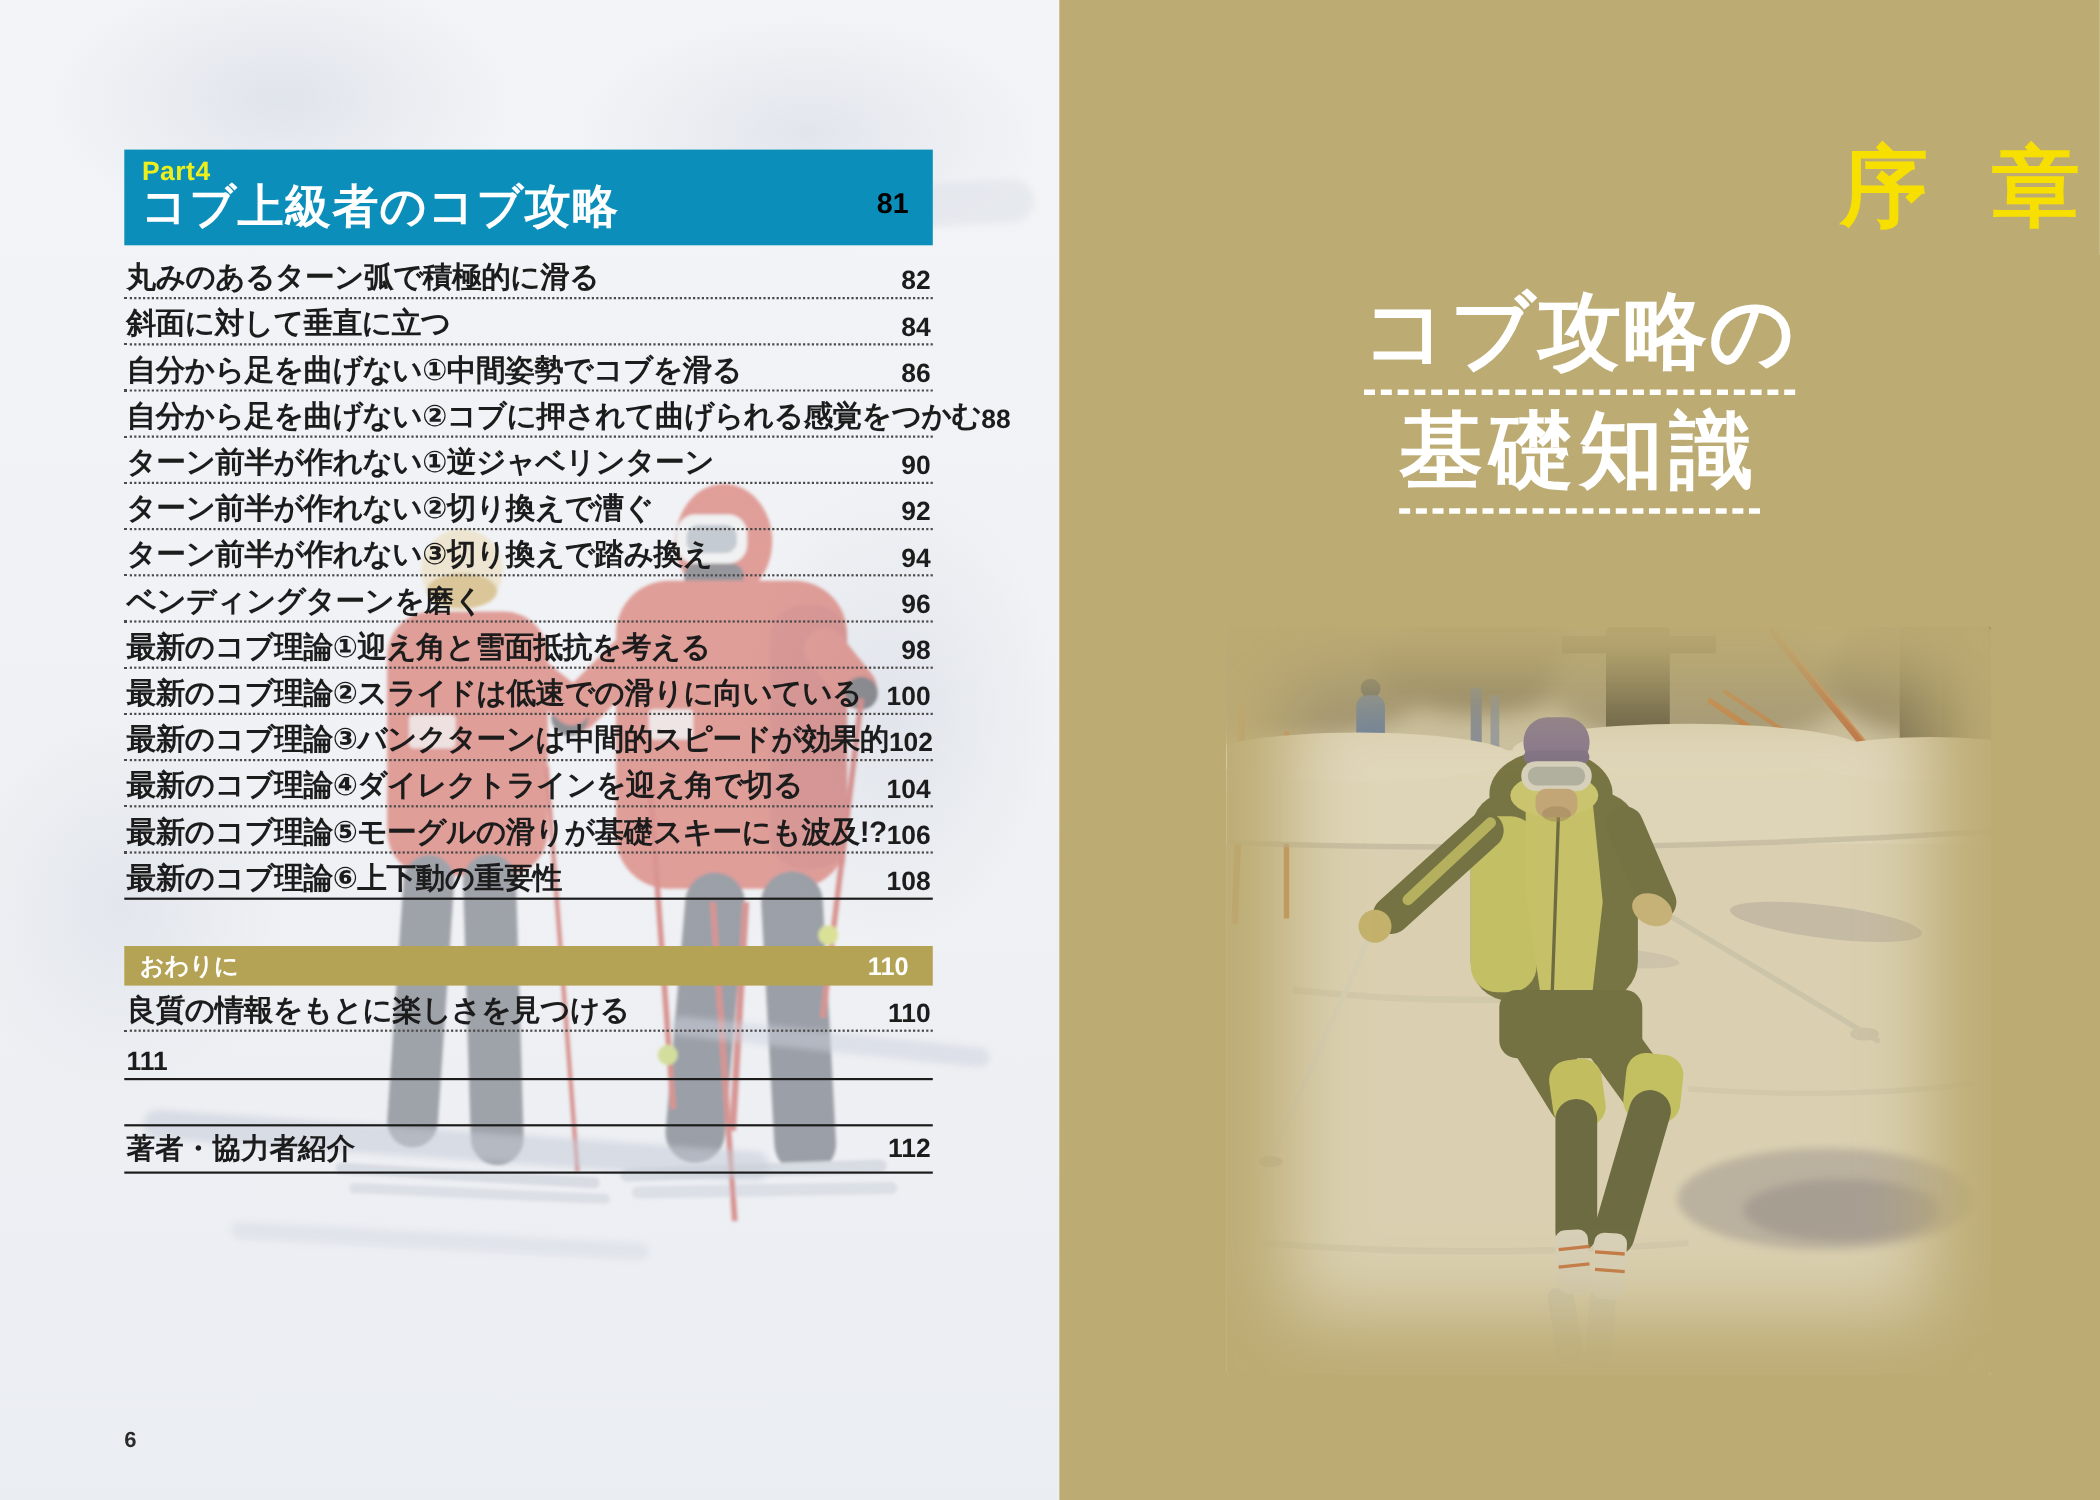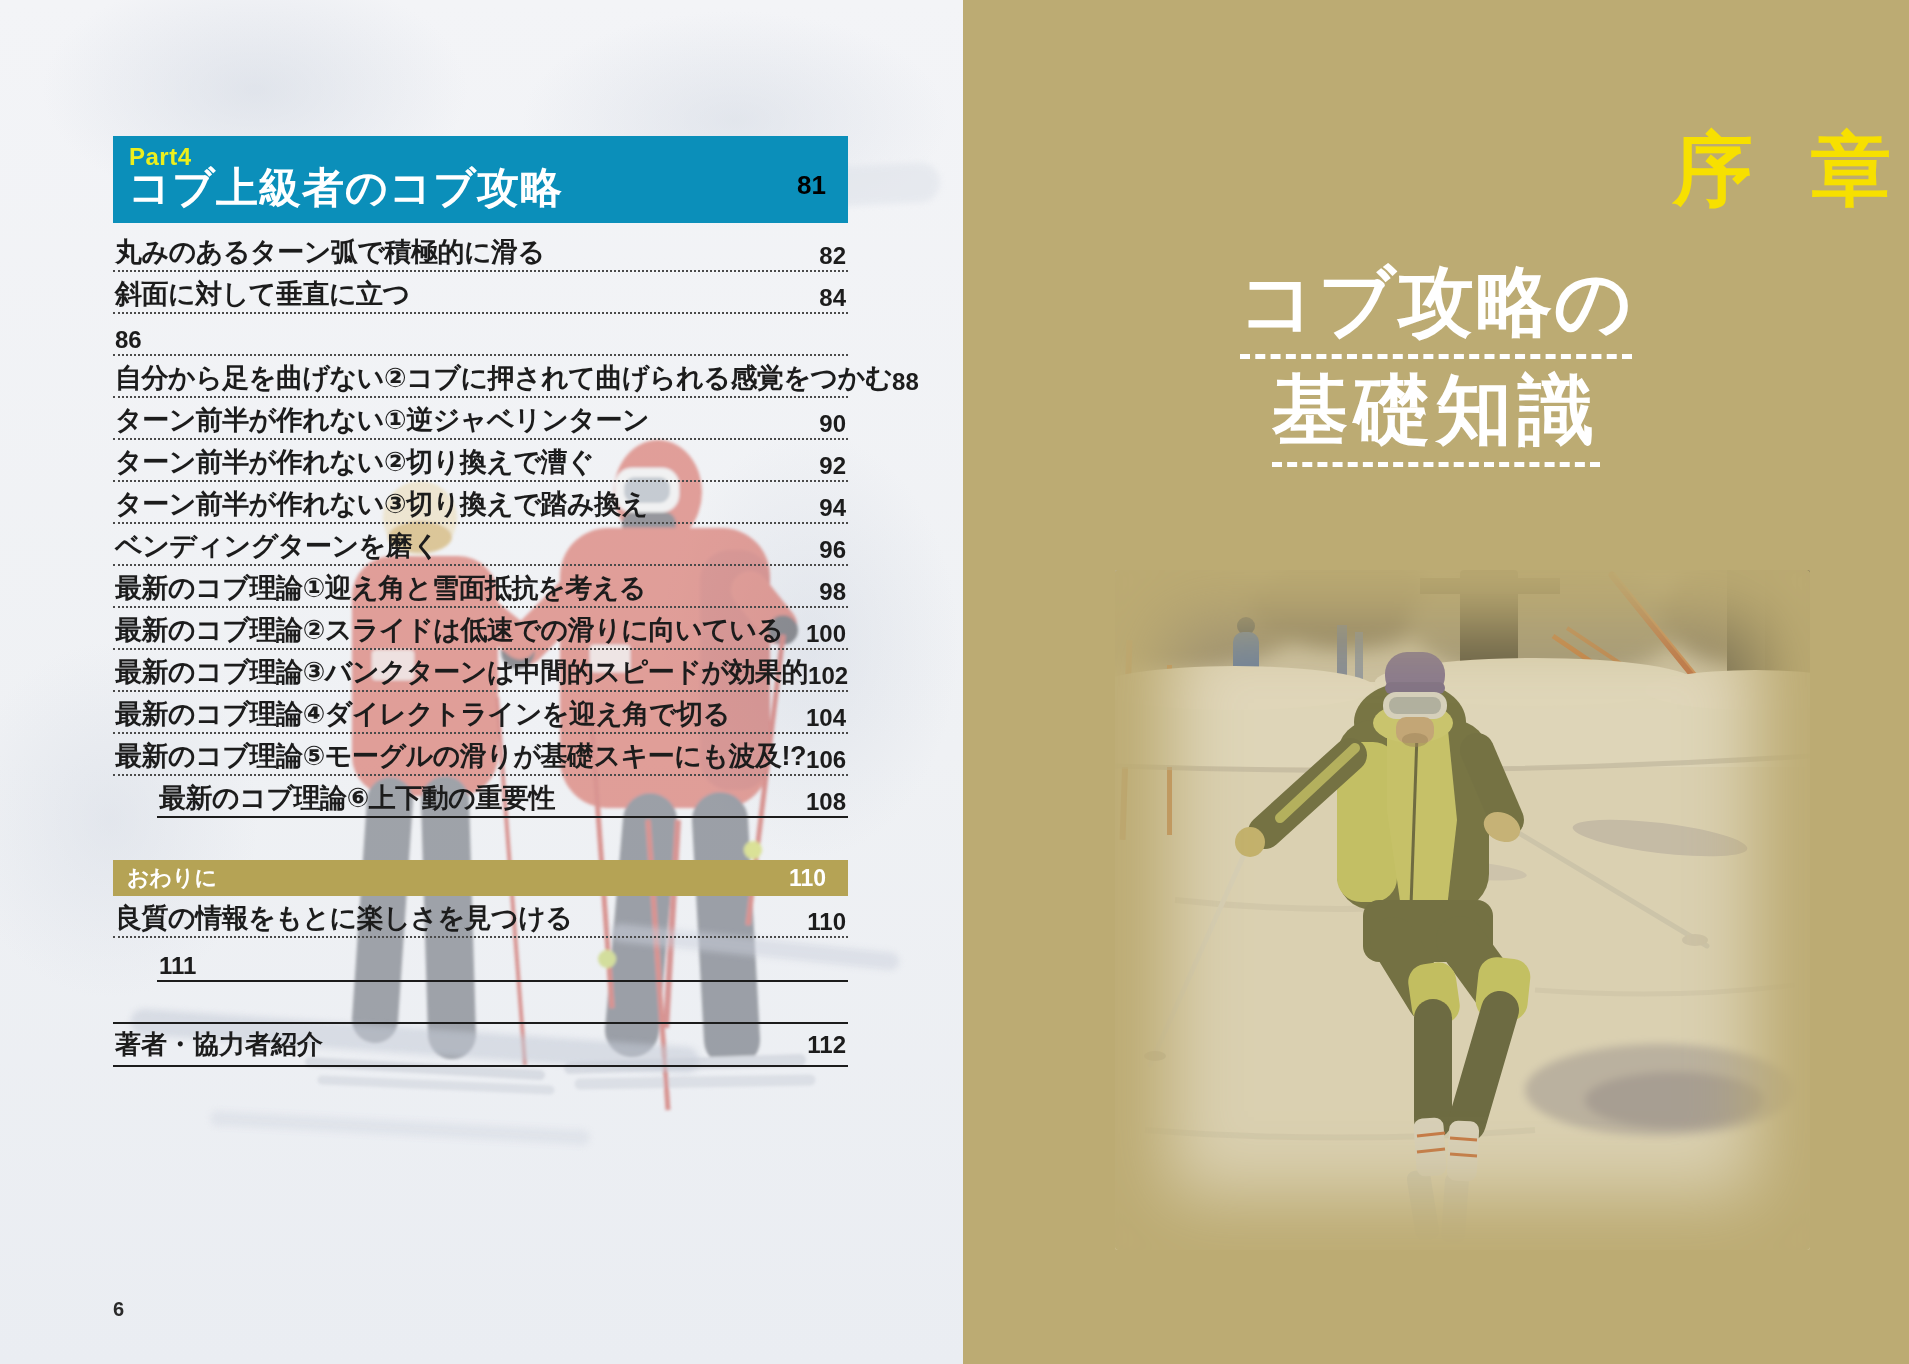--- a/index.html
+++ b/index.html
@@ -32,21 +32,21 @@
 
   .part-band{position:absolute;left:113px;top:136px;width:735px;height:87px;background:var(--teal);}
   .kicker{position:absolute;left:16px;top:7px;font-size:24px;font-weight:800;color:var(--kyellow);letter-spacing:.5px;}
   .band-title{position:absolute;left:15px;bottom:7px;font-size:42px;font-weight:800;color:#fff;letter-spacing:1px;}
   .band-page{position:absolute;right:22px;top:34px;font-size:26px;font-weight:700;color:#000000;}
 
   .toc-list{position:absolute;left:113px;width:735px;}
   #main-toc{top:230px;}
   .toc-row{height:42px;display:flex;justify-content:space-between;align-items:flex-end;
     border-bottom:2px dotted #4a4a4a;padding:2px 2px 0 2px;}
-  .toc-row:last-child{border-bottom:2px solid var(--ink);margin-left:44px;}
+  .toc-row:last-child{border-bottom:2px solid var(--ink);}
   .toc-title{font-size:27px;font-weight:800;color:var(--ink);letter-spacing:-.5px;white-space:nowrap;}
   .toc-page{font-size:24px;font-weight:700;color:var(--ink);}
 
   .owarini-band{position:absolute;left:113px;top:860px;width:735px;height:36px;background:var(--gold);
     display:flex;justify-content:space-between;align-items:center;padding:0 22px 0 14px;}
   .owarini-label{font-size:22px;font-weight:800;color:#fff;}
   .owarini-page{font-size:23px;font-weight:700;color:#fff;}
   #owarini-toc{top:896px;}
   #owarini-toc .toc-row:first-child{height:42px;}
   #owarini-toc .toc-row:last-child{height:44px;border-bottom:2px solid var(--ink);}
@@ -147,20 +147,21 @@
           <span class="toc-title">丸みのあるターン弧で積極的に滑る</span>
           <span class="toc-page">82</span>
         </div>
 
         <div class="toc-row">
           <span class="toc-title">斜面に対して垂直に立つ</span>
           <span class="toc-page">84</span>
         </div>
 
         <div class="toc-row">
+          <span class="toc-title">自分から足を曲げない①中間姿勢でコブを滑る</span>
           <span class="toc-page">86</span>
         </div>
 
         <div class="toc-row">
           <span class="toc-title">自分から足を曲げない②コブに押されて曲げられる感覚をつかむ</span>
           <span class="toc-page">88</span>
         </div>
 
         <div class="toc-row">
           <span class="toc-title">ターン前半が作れない①逆ジャベリンターン</span>

